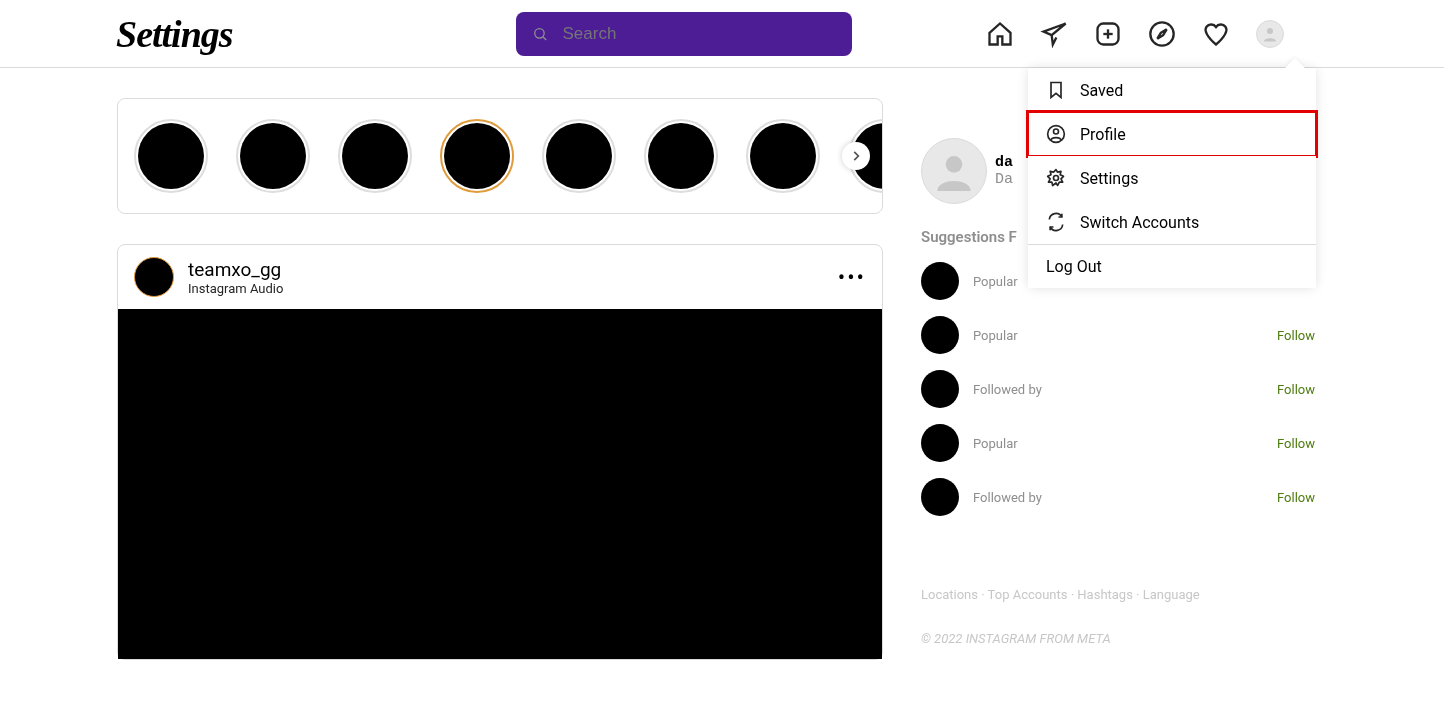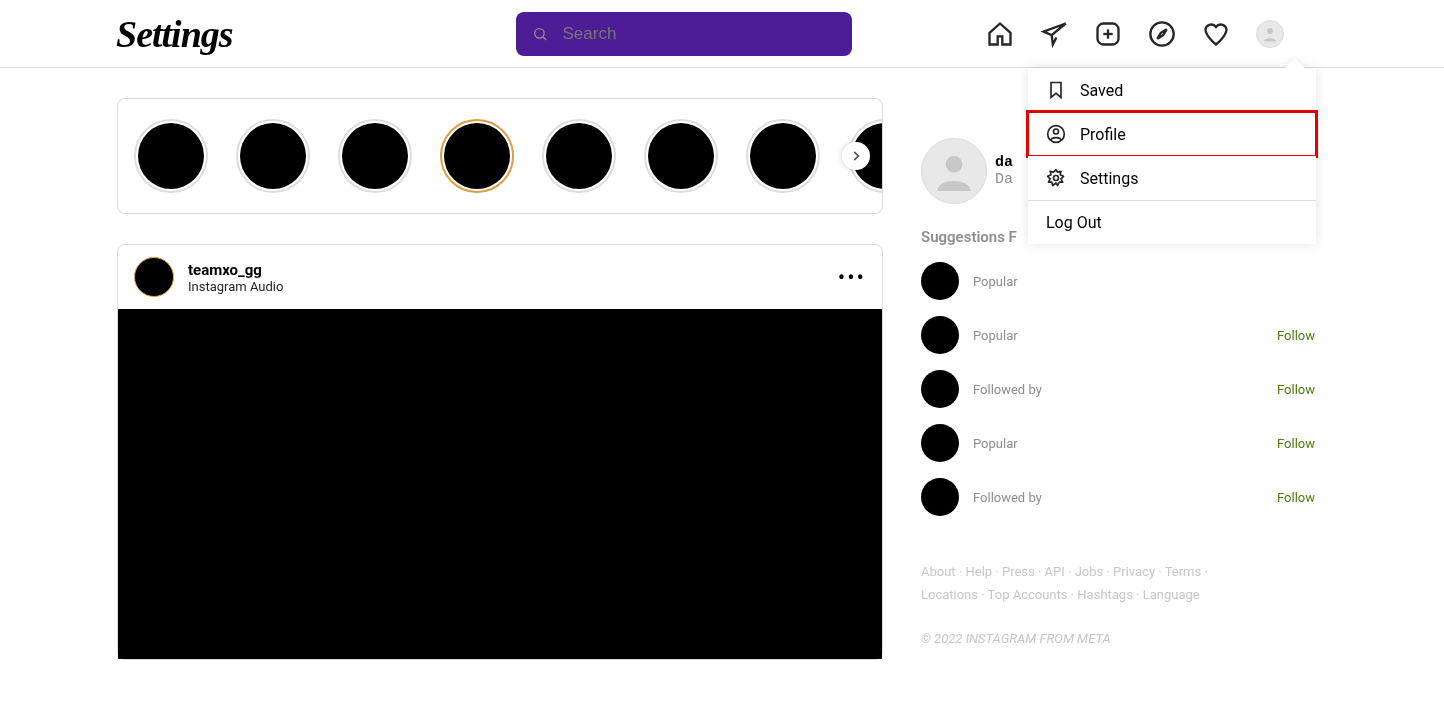--- a/index.html
+++ b/index.html
@@ -26,21 +26,21 @@
     .feed { width: 766px; }
     .stories { background: #fff; border: 1px solid #dbdbdb; border-radius: 8px; padding: 20px 16px; display: flex; gap: 28px; position: relative; align-items: center; overflow: hidden; }
     .story { width: 74px; height: 74px; border-radius: 50%; background: #fff; display: flex; align-items: center; justify-content: center; flex-shrink: 0; border: 2px solid #ddd; }
     .story.active { border: 2.5px solid #e09b3d; }
     .story-inner { width: 66px; height: 66px; border-radius: 50%; background: #000; }
     .story-next { position: absolute; right: 12px; top: 50%; transform: translateY(-50%); width: 28px; height: 28px; border-radius: 50%; background: #fff; box-shadow: 0 0 6px rgba(0,0,0,0.2); display: flex; align-items: center; justify-content: center; cursor: pointer; }
 
     .post { background: #fff; border: 1px solid #dbdbdb; border-radius: 8px; margin-top: 30px; }
     .post-header { display: flex; align-items: center; padding: 12px 16px; }
     .post-avatar { width: 40px; height: 40px; border-radius: 50%; background: #000; margin-right: 14px; border: 1px solid #e09b3d; }
-    .post-hdr-text .username { font-weight: 700; font-size: 15px; }
+    .post-hdr-text .username { font-weight: 400; font-size: 19px; }
     .post-hdr-text .subtext { font-size: 13px; color: #262626; }
     .post-more { margin-left: auto; font-size: 22px; letter-spacing: 2px; cursor: pointer; }
     .post-media { width: 100%; height: 350px; background: #000; }
 
     
     .sidebar { flex: 1; padding-top: 40px; }
     .profile-row { display: flex; align-items: center; }
     .profile-avatar { width: 66px; height: 66px; border-radius: 50%; background: #e8e8e8; border: 1px solid #dbdbdb; display: flex; align-items: center; justify-content: center; }
     .profile-avatar svg { width: 40px; height: 40px; }
     .profile-text { margin-left: 8px; font-family: Liberation Mono, monospace; }
@@ -125,20 +125,28 @@
         </svg>
       <span>Profile</span>
     </div>
     <div class="dd-item">
       <svg viewBox="0 0 24 24" fill="none" stroke="#262626" stroke-width="2">
           <circle cx="12" cy="12" r="3"></circle>
           <path d="M12 2 L14 5 L18 4 L17 8 L21 10 L18 13 L20 17 L16 17 L14 21 L12 18 L8 21 L7 17 L3 17 L5 13 L2 10 L6 8 L5 4 L9 5 Z" stroke-linejoin="round"></path>
         </svg>
       <span>Settings</span>
     </div>
+    <div class="dd-item">
+      <svg viewBox="0 0 24 24" fill="none" stroke="#262626" stroke-width="2">
+          <path d="M4 9 A8 8 0 0 1 19 6 M20 15 A8 8 0 0 1 5 18"></path>
+          <polyline points="19,2 19,6 15,6"></polyline>
+          <polyline points="5,22 5,18 9,18"></polyline>
+        </svg>
+      <span>Switch Accounts</span>
+    </div>
     <div class="dd-item dd-sep">
       <span>Log Out</span>
     </div>
   </div>
 </div>
 
 <div class="container">
   <div class="inner">
 
     <div class="feed">
@@ -223,19 +231,19 @@
         <div class="sugg-meta">Popular</div>
         <div class="sugg-follow">Follow</div>
       </div>
       <div class="sugg-item">
         <div class="sugg-avatar"></div>
         <div class="sugg-meta">Followed by</div>
         <div class="sugg-follow">Follow</div>
       </div>
 
       <div class="footer-links">
-        <span>About · Help · Press · API · Jobs · Privacy · Terms ·</span><br>
+        <br>
         <span>Locations · Top Accounts · Hashtags · Language</span>
       </div>
       <div class="copyright">© 2022 Instagram from Meta</div>
     </div>
   </div>
 </div>
 
 </body></html>

